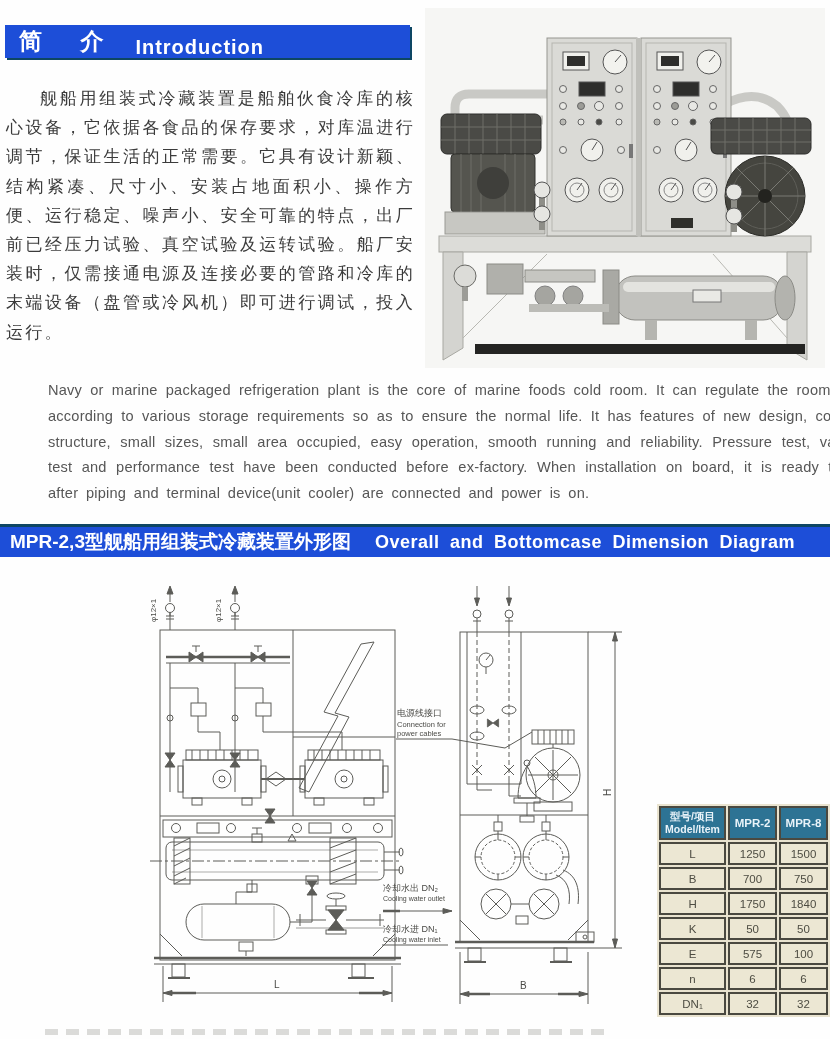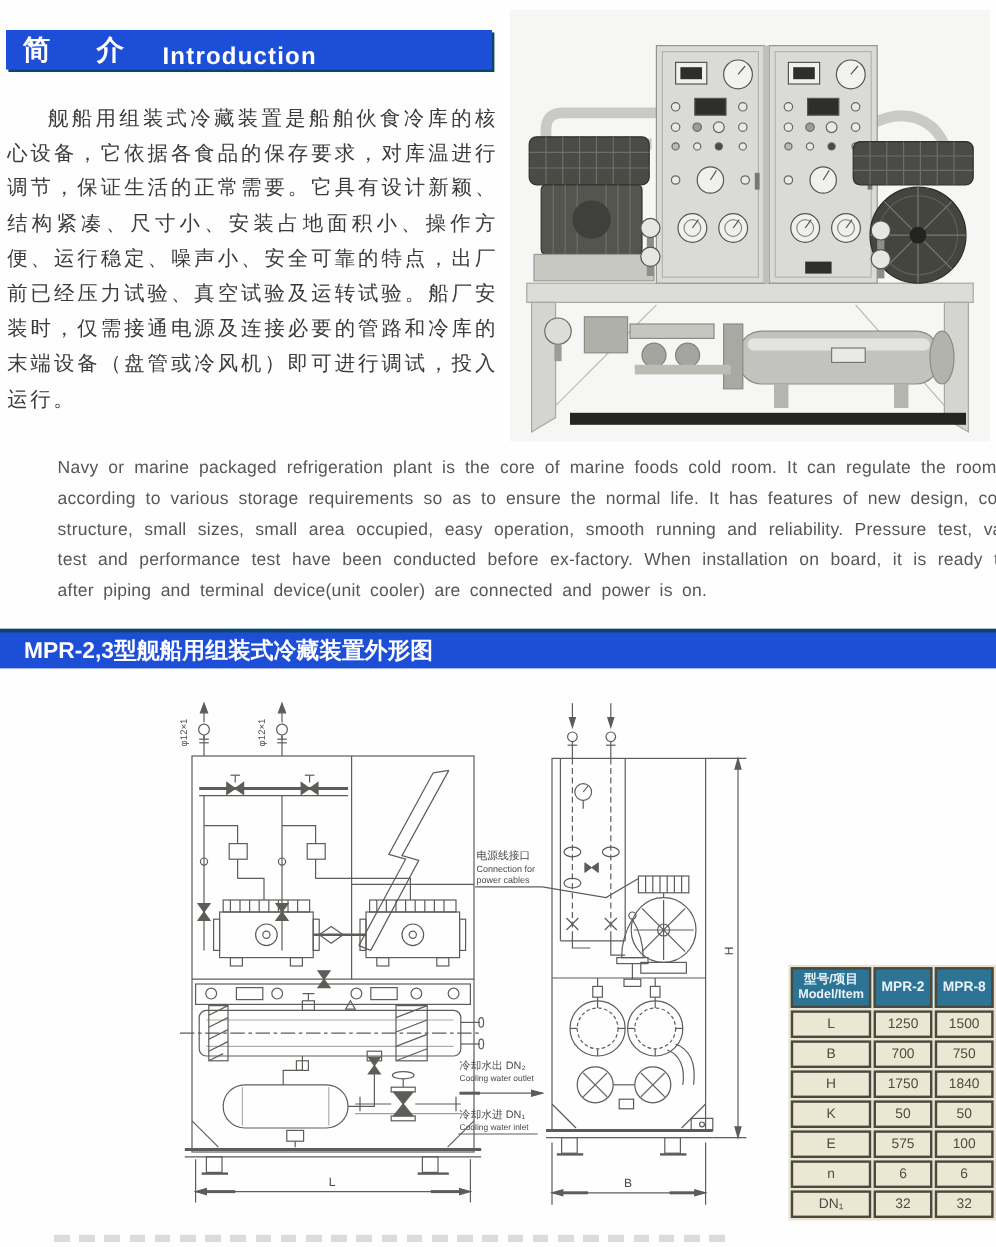--- a/index.html
+++ b/index.html
@@ -3,21 +3,21 @@
 <meta charset="utf-8">
 <style>
   html,body{margin:0;padding:0;background:#fff;}
   .page{position:relative;width:830px;height:1039px;background:#fefefe;overflow:hidden;
         font-family:"Liberation Sans","DejaVu Sans",sans-serif;}
   .bar{position:absolute;background:#1d4ed8;color:#fff;display:flex;align-items:center;}
   .bar1{left:5px;top:25px;width:405px;height:33px;box-shadow:2px 2px 0 #0d4663;}
   .bar1 .zh{font-size:23px;font-weight:bold;letter-spacing:16px;margin-left:14px;white-space:nowrap;}
   .bar1 .en{font-size:20px;font-weight:bold;margin-left:16px;letter-spacing:1px;margin-top:12px;}
   .bar2{left:0;top:524px;width:830px;height:33px;border-top:3px solid #0d4663;box-sizing:border-box;}
-  .bar2 .zh{font-size:19px;font-weight:bold;margin-left:20px;white-space:nowrap;}
+  .bar2 .zh{font-size:19px;font-weight:bold;margin-left:10px;white-space:nowrap;}
   .bar2 .en{font-size:18px;font-weight:bold;margin-left:24px;letter-spacing:0.5px;word-spacing:5px;white-space:nowrap;}
   .cn-body{position:absolute;left:6px;top:84px;width:409px;font-size:17px;line-height:29.2px;
            letter-spacing:2.2px;color:#3b3b3b;text-align:justify;text-indent:2em;}
   .photo{position:absolute;left:425px;top:8px;width:400px;height:360px;}
   .en-body{position:absolute;left:4px;top:378px;width:824px;font-size:14.6px;line-height:25.8px;
            color:#565656;text-align:justify;word-spacing:3.5px;letter-spacing:0.2px;margin-left:44px;}
   .drawing{position:absolute;left:0;top:560px;width:660px;height:470px;}
   .spec-table{position:absolute;left:657px;top:804px;border-collapse:separate;border-spacing:2px;
               background:#e9e3cf;}
   .spec-table th,.spec-table td{border:2px solid #4a4940;}
@@ -141,20 +141,21 @@
       <rect x="306" y="188" width="6" height="36" fill="#8e8e88"></rect>
       <circle cx="309" cy="184" r="8" fill="#e6e6e2" stroke="#555"></circle>
       <circle cx="309" cy="208" r="8" fill="#e6e6e2" stroke="#555"></circle>
     </g>
   </svg>
 
   <div class="en-body">Navy or marine packaged refrigeration plant is the core of marine foods cold room. It can regulate the room temp according to various storage requirements so as to ensure the normal life. It has features of new design, compact structure, small sizes, small area occupied, easy operation, smooth running and reliability. Pressure test, vacuum test and performance test have been conducted before ex-factory. When installation on board, it is ready to run after piping and terminal device(unit cooler) are connected and power is on.</div>
 
   <div class="bar bar2">
     <span class="zh">MPR-2,3型舰船用组装式冷藏装置外形图</span>
+    <span class="en">Overall and Bottomcase Dimension Diagram</span>
   </div>
 
   <svg class="drawing" viewBox="0 0 660 470">
     <defs>
       <g id="vb">
         <path d="M-7,-5 L0,0 L-7,5 Z" fill="#5c5c58"></path>
         <path d="M7,-5 L0,0 L7,5 Z" fill="#5c5c58"></path>
       </g>
       <g id="tv">
         <line x1="0" y1="-6" x2="0" y2="-14"></line>

